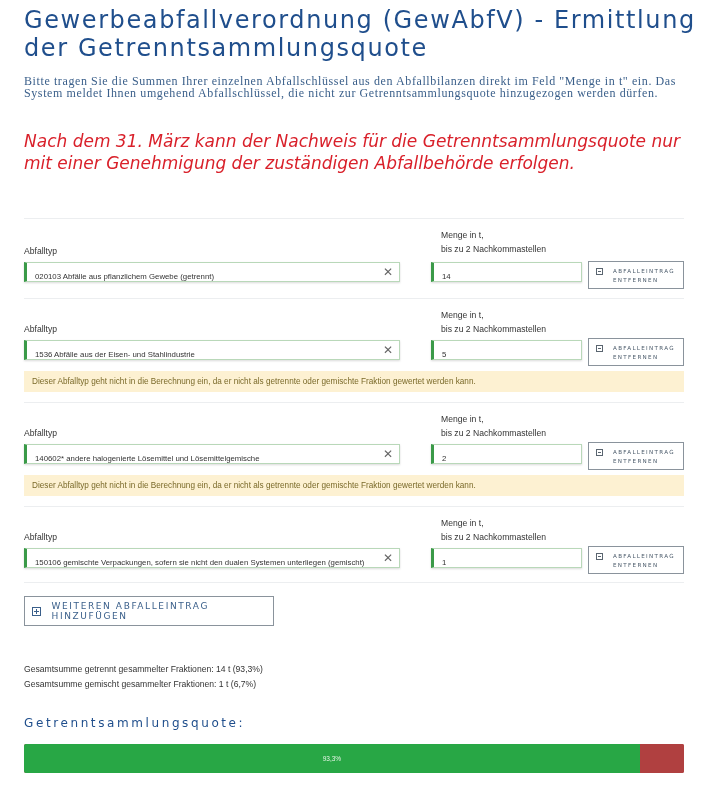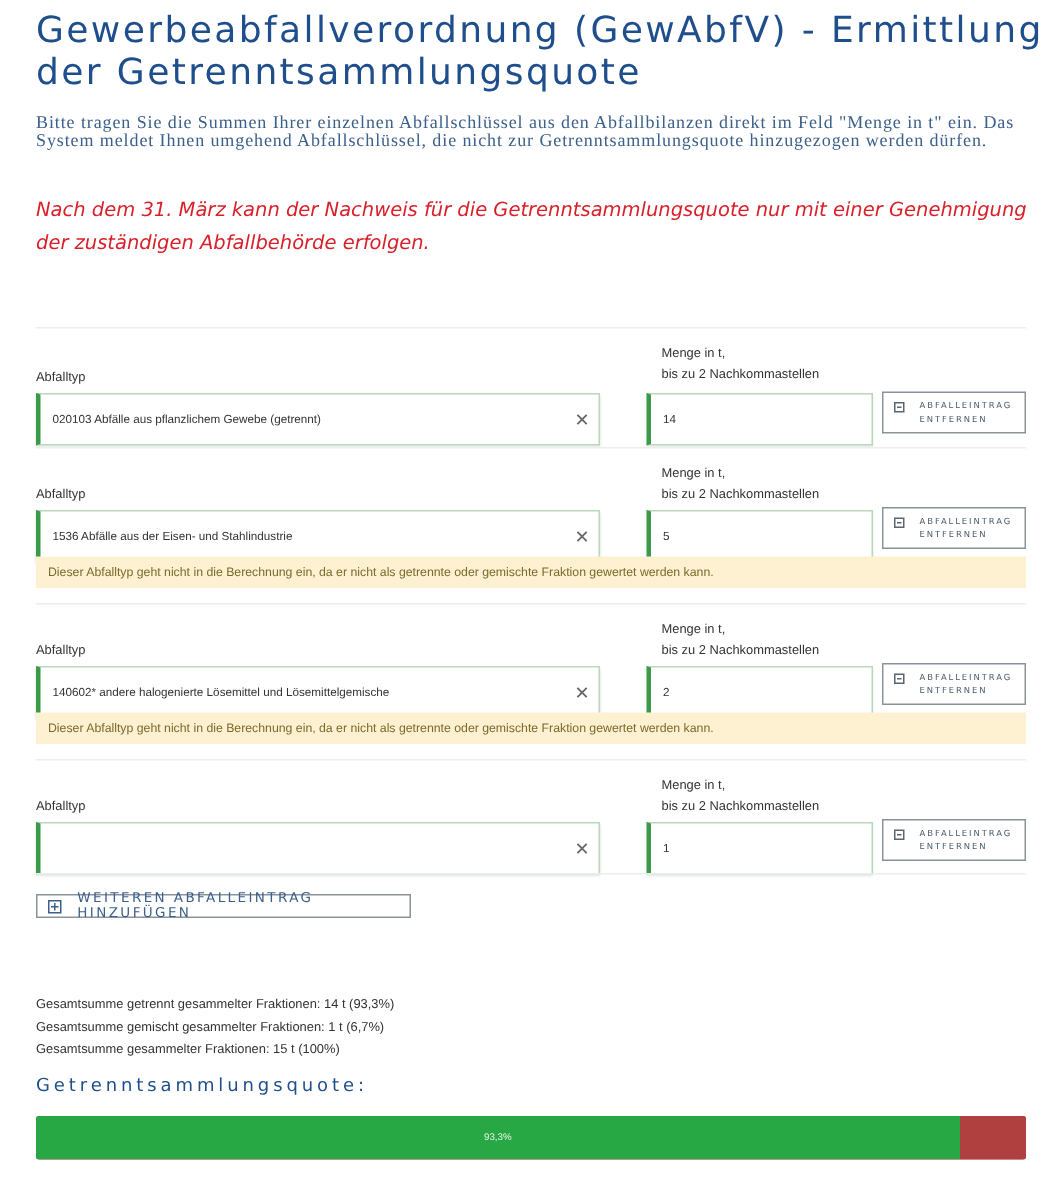--- a/index.html
+++ b/index.html
@@ -9,38 +9,38 @@
     position: absolute; left: 24px; top: 6px; width: 680px;
     font-family: "DejaVu Sans", sans-serif; font-size: 24px; line-height: 28px;
     color: #1f4e8c; letter-spacing: 1.6px; font-weight: normal;
   }
   .intro {
     position: absolute; left: 24px; top: 76px; width: 670px;
     font-size: 12px; line-height: 11.5px; color: #3a5f8a; letter-spacing: 0.6px; font-family: Liberation Serif, serif;
   }
   .warning-red {
     position: absolute; left: 24px; top: 130px; width: 680px;
-    font-size: 13px; line-height: 22px; color: #d9202a; font-style: italic;
+    font-size: 17px; line-height: 22px; color: #d9202a; font-style: italic;
     font-family: "DejaVu Sans", sans-serif;
   }
   .sep { position: absolute; left: 24px; width: 660px; height: 1px; background: #eceef0; }
   .entry { position: absolute; left: 24px; width: 660px; }
   .lbl-type {
     position: absolute; left: 0; font-size: 8.6px; color: #333; font-family: "Liberation Sans", sans-serif;
   }
   .lbl-qty {
     position: absolute; left: 417px; font-size: 8.6px; line-height: 14px; color: #333;
     font-family: "Liberation Sans", sans-serif;
   }
   .field {
-    position: absolute; height: 35px; background: #fff;
+    position: absolute; height: 20px; background: #fff;
     border: 1px solid #b9d8b9; border-left: 3px solid #3a9a48;
     box-shadow: 0 1px 2px rgba(0,0,0,0.15);
     font-family: "Liberation Sans", sans-serif; font-size: 7.8px; color: #333;
-    display: flex; align-items: center; padding-left: 8px;
+    display: flex; align-items: flex-end; padding-left: 8px;
   }
   .field.type { left: 0; width: 376px; }
   .field.qty { left: 407px; width: 151px; }
   .field .clear {
     position: absolute; right: 6px; top: 50%; transform: translateY(-50%);
     font-size: 12px; color: #666; line-height: 1;
   }
   .remove-btn {
     position: absolute; left: 564px; width: 96px; height: 28px;
     border: 1px solid #8a939c; background: #fff;
@@ -52,21 +52,21 @@
   }
   .remove-btn .ico::after { content: ""; position: absolute; left: 1px; top: 2px; width: 3px; height: 1px; background: #5a6570; }
   .remove-btn .t1 { position: absolute; left: 24px; top: 6px; }
   .remove-btn .t2 { position: absolute; left: 24px; top: 15px; }
   .hint {
     position: absolute; left: 0; width: 660px; height: 21px; background: #fdf1d2;
     font-family: "Liberation Sans", sans-serif; font-size: 8.2px; color: #7a6a2a;
     display: flex; align-items: center; padding-left: 8px;
   }
   .add-btn {
-    position: absolute; left: 24px; top: 596px; width: 250px; height: 16px;
+    position: absolute; left: 24px; top: 596px; width: 250px; height: 30px;
     border: 1px solid #8a939c; background: #fff;
     font-family: "DejaVu Sans", sans-serif; font-size: 9px; letter-spacing: 1.6px; color: #3a5f8a;
     display: flex; align-items: center;
   }
   .add-btn .ico {
     position: relative; margin-left: 7px; margin-right: 11px; width: 9px; height: 9px;
     border: 1px solid #3a5f8a;
   }
   .add-btn .ico::before { content: ""; position: absolute; left: 1px; top: 3px; width: 5px; height: 1px; background: #3a5f8a; }
   .add-btn .ico::after { content: ""; position: absolute; left: 3px; top: 1px; width: 1px; height: 5px; background: #3a5f8a; }
@@ -165,20 +165,21 @@
 
 <div class="sep" style="top:506px"></div>
 
 <div class="entry" style="top:516px;height:66px">
   <div class="lbl-type" style="top:16px">Abfalltyp</div>
   <div class="lbl-qty" style="top:0">
     <div>Menge in t,</div>
     <div>bis zu 2 Nachkommastellen</div>
   </div>
   <div class="field type" style="top:32px">
+    <span>150106 gemischte Verpackungen, sofern sie nicht den dualen Systemen unterliegen (gemischt)</span>
     <span class="clear">✕</span>
   </div>
   <div class="field qty" style="top:32px">
     <span>1</span>
   </div>
   <div class="remove-btn" style="top:30px">
     <span class="ico"></span>
     <span class="t1">ABFALLEINTRAG</span>
     <span class="t2">ENTFERNEN</span>
   </div>
@@ -187,21 +188,20 @@
 <div class="sep" style="top:582px"></div>
 
 <div class="add-btn">
   <span class="ico"></span>
   <span>WEITEREN ABFALLEINTRAG HINZUFÜGEN</span>
 </div>
 
 <div class="totals">
   <div>Gesamtsumme getrennt gesammelter Fraktionen: 14 t (93,3%)</div>
   <div>Gesamtsumme gemischt gesammelter Fraktionen: 1 t (6,7%)</div>
-  <div>Gesamtsumme gesammelter Fraktionen: 15 t (100%)</div>
 </div>
 
 <div class="quote-title">Getrenntsammlungsquote:</div>
 
 <div class="bar">
   <div class="seg-green" id="seg-green" style="width: 93.3%; background: rgb(40, 167, 69);">
     <span>93,3%</span>
   </div>
   <div class="seg-red" id="seg-red" style="background: rgb(176, 64, 64);"></div>
 </div>

